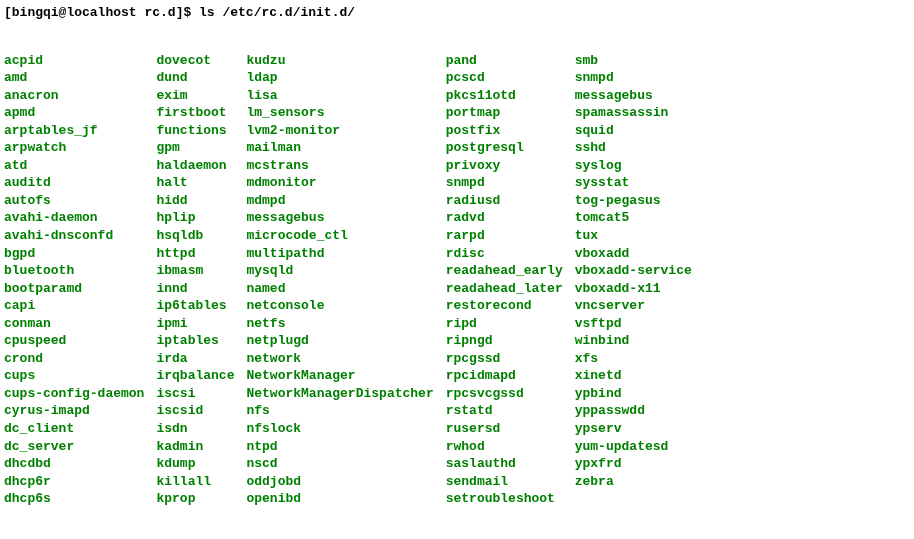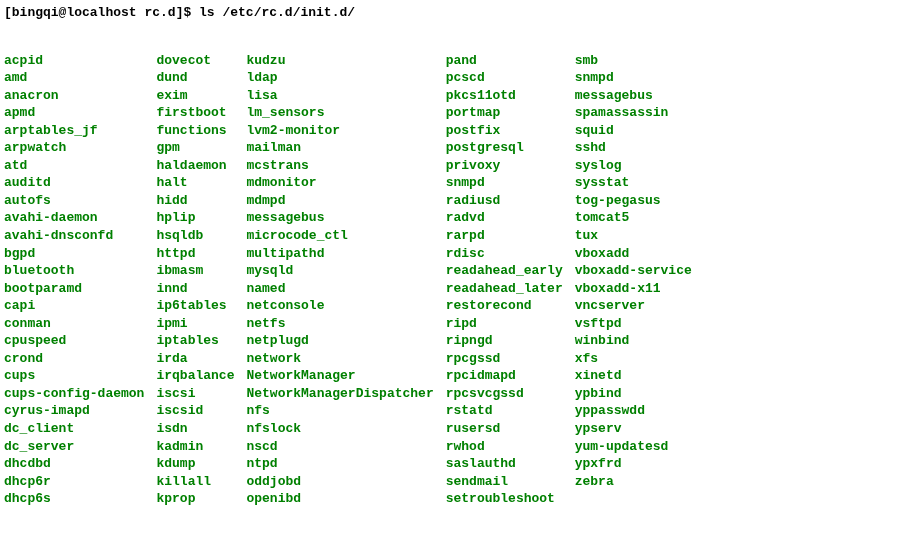--- a/index.html
+++ b/index.html
@@ -111,22 +111,22 @@
         <span class="item">mysqld</span>
         <span class="item">named</span>
         <span class="item">netconsole</span>
         <span class="item">netfs</span>
         <span class="item">netplugd</span>
         <span class="item">network</span>
         <span class="item">NetworkManager</span>
         <span class="item">NetworkManagerDispatcher</span>
         <span class="item">nfs</span>
         <span class="item">nfslock</span>
+        <span class="item">ntpd</span>
         <span class="item">nscd</span>
-        <span class="item">ntpd</span>
         <span class="item">oddjobd</span>
         <span class="item">openibd</span>
       </div>
     <div class="col" id="col3">
         <span class="item">pand</span>
         <span class="item">pcscd</span>
         <span class="item">pkcs11otd</span>
         <span class="item">portmap</span>
         <span class="item">postfix</span>
         <span class="item">postgresql</span>

